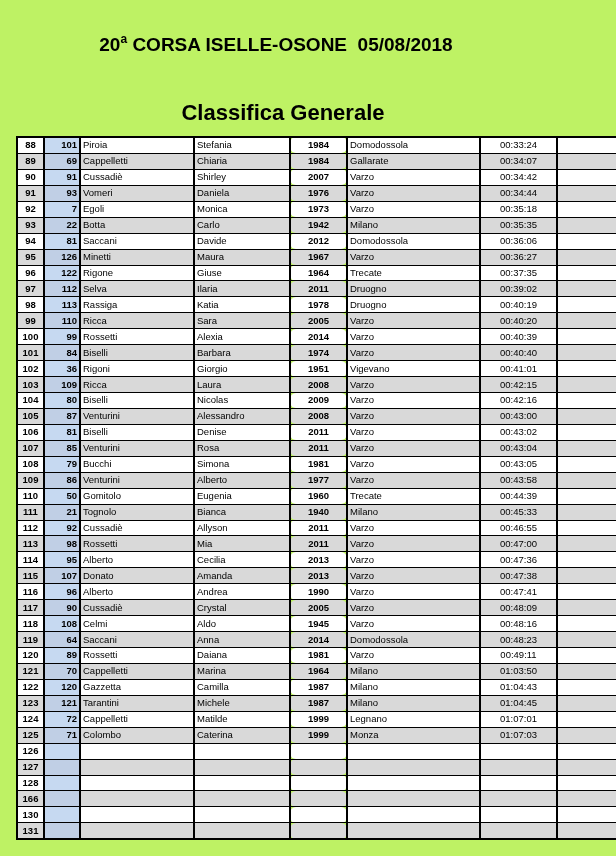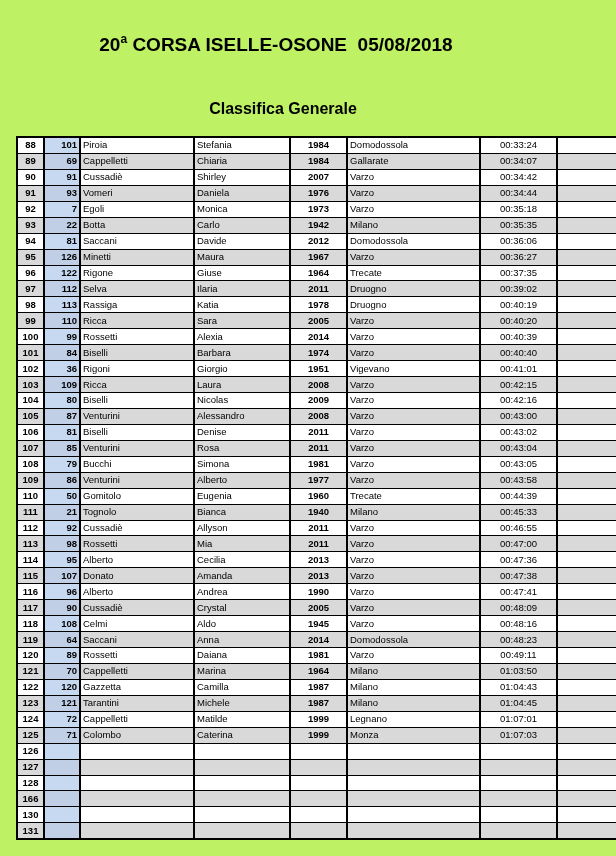--- a/index.html
+++ b/index.html
@@ -30,21 +30,21 @@
     font-size: 12px;
     position: relative;
     top: -1px;
   }
   .page-heading {
     position: absolute;
     top: 100px;
     left: 0;
     width: 566px;
     text-align: center;
-    font-size: 16px;
+    font-size: 22px;
     font-weight: bold;
     color: #000000;
   }
   table.results {
     position: absolute;
     top: 136px;
     left: 16px;
     width: 600px;
     border-collapse: collapse;
     table-layout: fixed;
@@ -63,21 +63,21 @@
     overflow: hidden;
     white-space: nowrap;
     background: #ffffff;
   }
   tr.stripe td { background: var(--row-alt, #d9d9d9); }
   td.c-pos  { text-align: center; font-weight: bold; }
   td.c-bib  { text-align: right; font-weight: bold; padding-right: 15px; }
   tr td.c-bib        { background: var(--bib-fill, #c6d9f1); }
   tr.stripe td.c-bib { background: var(--bib-fill-alt, #c0cfe5); }
   td.c-sur, td.c-first, td.c-city { text-align: left; padding-left: 4px; }
-  td.c-year { text-align: center; font-weight: bold; }
+  td.c-year { text-align: center; font-weight: bold; border-radius: 6px; }
   td.c-time { text-align: center; }
 </style>
 </head>
 <body>
 
 <div class="page">
 
   <div class="race-title"><span>20</span><sup>a</sup><span> CORSA ISELLE-OSONE  05/08/2018</span></div>
 
   <div class="page-heading">Classifica Generale</div>

